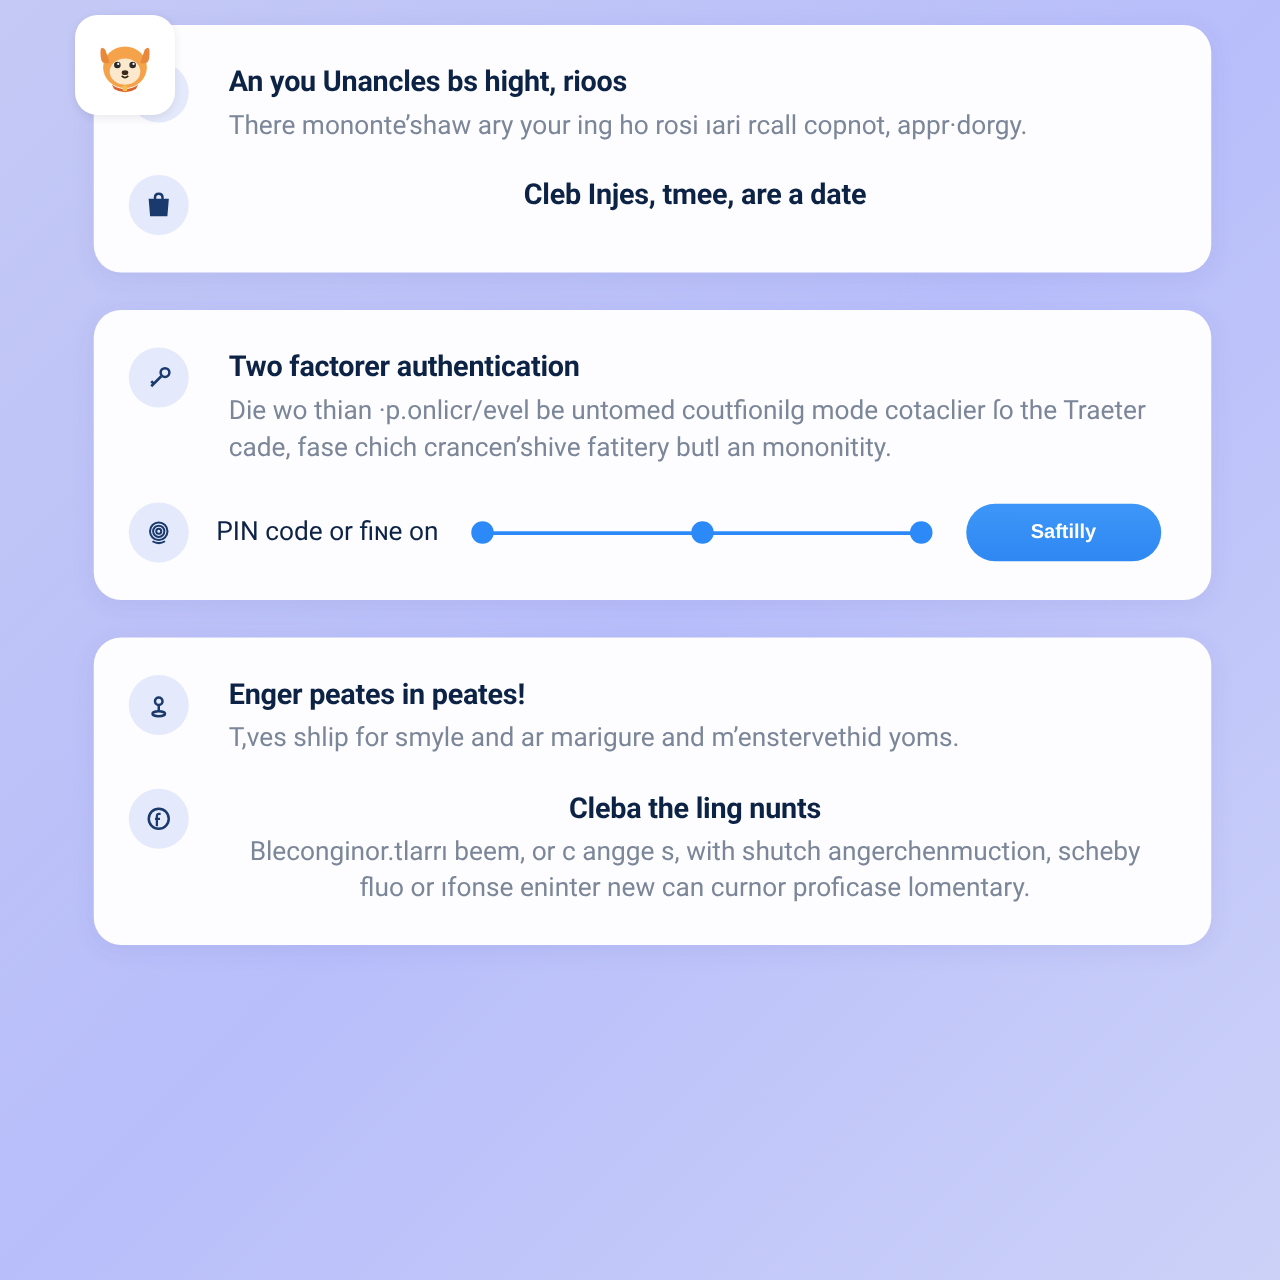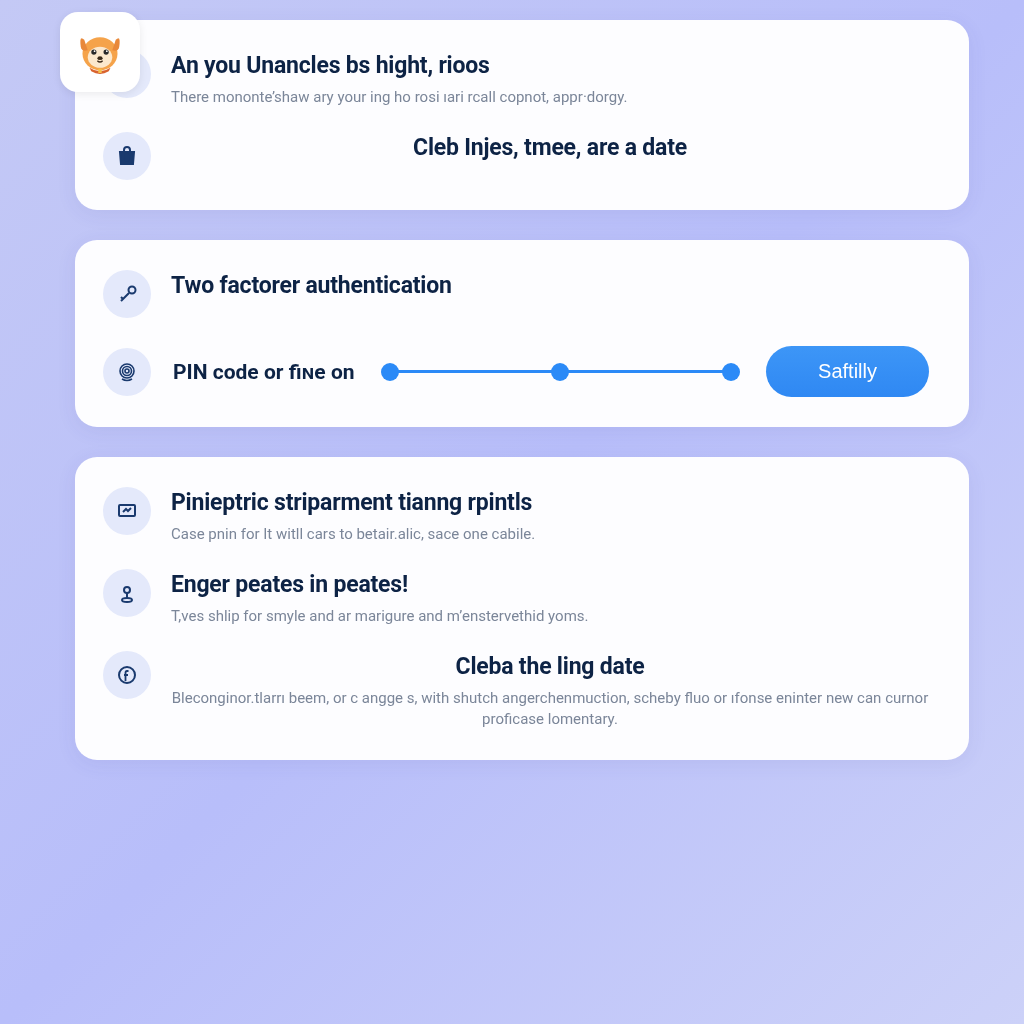--- a/index.html
+++ b/index.html
@@ -41,21 +41,21 @@
       margin-bottom: 30px;
       box-shadow: 0 4px 20px rgba(70, 70, 140, 0.08);
     }
     .card:first-of-type {
       margin-top: 42px;
       padding-top: 42px;
     }
     .row {
       display: flex;
       align-items: flex-start;
-      gap: 20px;
+      gap: 32px;
       margin-bottom: 24px;
     }
     .row:last-child {
       margin-bottom: 0;
       text-align: center;
     }
     .icon-circle {
       width: 48px;
       height: 48px;
       min-width: 48px;
@@ -77,42 +77,42 @@
       padding-top: 2px;
     }
     .row-title {
       font-size: 23px;
       font-weight: 700;
       color: #0d2345;
       margin-bottom: 8px;
       letter-spacing: -0.2px;
     }
     .row-desc {
-      font-size: 15px;
+      font-size: 21px;
       color: #7b8699;
       line-height: 1.4;
       font-weight: 400;
     }
     .badge-num {
       display: flex;
       flex-direction: column;
       align-items: center;
       line-height: 1;
       font-size: 15px;
     }
     .slider-row {
       display: flex;
       align-items: center;
       gap: 22px;
       margin-top: 28px;
     }
     .slider-label {
       font-size: 21px;
       color: #0d2345;
-      font-weight: 700;
+      font-weight: 400;
       white-space: nowrap;
     }
     .slider-track {
       flex: 1;
       height: 3px;
       background: #2b8af7;
       position: relative;
       border-radius: 2px;
       margin: 0 6px;
     }
@@ -127,22 +127,22 @@
     }
     .slider-dot:nth-child(1){ left: 2%; }
     .slider-dot:nth-child(2){ left: 50%; }
     .slider-dot:nth-child(3){ left: 98%; }
     .primary-btn {
       background: linear-gradient(180deg, #3d96f7 0%, #2f88f3 100%);
       color: #ffffff;
       border: none;
       border-radius: 26px;
       padding: 14px 52px;
-      font-size: 20px;
-      font-weight: 400;
+      font-size: 16px;
+      font-weight: 700;
       cursor: pointer;
       white-space: nowrap;
     }
   </style>
 </head>
 <body>
 
 <div class="app-icon">
   <svg viewBox="0 0 64 64">
     <ellipse cx="32" cy="34" rx="20" ry="19" fill="#f5a34a"></ellipse>
@@ -190,20 +190,21 @@
 <div class="card">
   <div class="row">
     <div class="icon-circle">
       <svg viewBox="0 0 24 24" fill="none" stroke="#1a3a6e" stroke-width="2">
         <circle cx="17" cy="8" r="3.5"></circle>
         <path d="M14 11 L6 19 M8 17 L6 15"></path>
       </svg>
     </div>
     <div class="row-content">
       <div class="row-title">Two factorer authentication</div>
+      <div class="row-desc">Die wo thian ·p.onlicr/evel be untomed coutfionilg mode cotaclier ſo the Traeter cade, fase chich crancen’shive fatitery butl an mononitity.</div>
     </div>
   </div>
   <div class="slider-row">
     <div class="icon-circle">
       <svg viewBox="0 0 24 24" fill="none" stroke="#1a3a6e" stroke-width="1.6">
         <circle cx="12" cy="11" r="7"></circle>
         <circle cx="12" cy="11" r="4.5"></circle>
         <circle cx="12" cy="11" r="2"></circle>
         <path d="M7 19 Q12 22 17 19"></path>
       </svg>
@@ -215,47 +216,35 @@
       <div class="slider-dot"></div>
     </div>
     <button class="primary-btn">Saftilly</button>
   </div>
 </div>
 
 <div class="card">
   <div class="row">
     <div class="icon-circle">
       <svg viewBox="0 0 24 24" fill="none" stroke="#1a3a6e" stroke-width="2">
-        <rect x="4" y="6" width="16" height="11" rx="1"></rect>
-        <path d="M8 13 L11 10 L13 12 L16 9"></path>
-      </svg>
-    </div>
-    <div class="row-content">
-      <div class="row-title">Pinieptric striparment tianng rpintls</div>
-      <div class="row-desc">Case pnin for It witll cars to betair.alic, sace one cabile.</div>
-    </div>
-  </div>
-  <div class="row">
-    <div class="icon-circle">
-      <svg viewBox="0 0 24 24" fill="none" stroke="#1a3a6e" stroke-width="2">
         <circle cx="12" cy="9" r="3"></circle>
         <path d="M12 12 L12 17"></path>
         <ellipse cx="12" cy="19" rx="5" ry="2"></ellipse>
       </svg>
     </div>
     <div class="row-content">
       <div class="row-title">Enger peates in peates!</div>
       <div class="row-desc">T,ves shlip for smyle and ar marigure and m’enstervethid yoms.</div>
     </div>
   </div>
   <div class="row">
     <div class="icon-circle">
       <svg viewBox="0 0 24 24" fill="none" stroke="#1a3a6e" stroke-width="2">
         <circle cx="12" cy="12" r="8"></circle>
         <path d="M13.5 8 L12 8 Q10.5 8 10.5 10 L10.5 18 M9 12 L13 12" stroke-width="1.8"></path>
       </svg>
     </div>
     <div class="row-content">
-      <div class="row-title">Cleba the ling date</div>
+      <div class="row-title">Cleba the ling nunts</div>
       <div class="row-desc">Bleconginor.tlarrı beem, or c angge s, with shutch angerchenmuction, scheby fluo or ıfonse eninter new can curnor proficase lomentary.</div>
     </div>
   </div>
 </div>
 
 </body></html>

